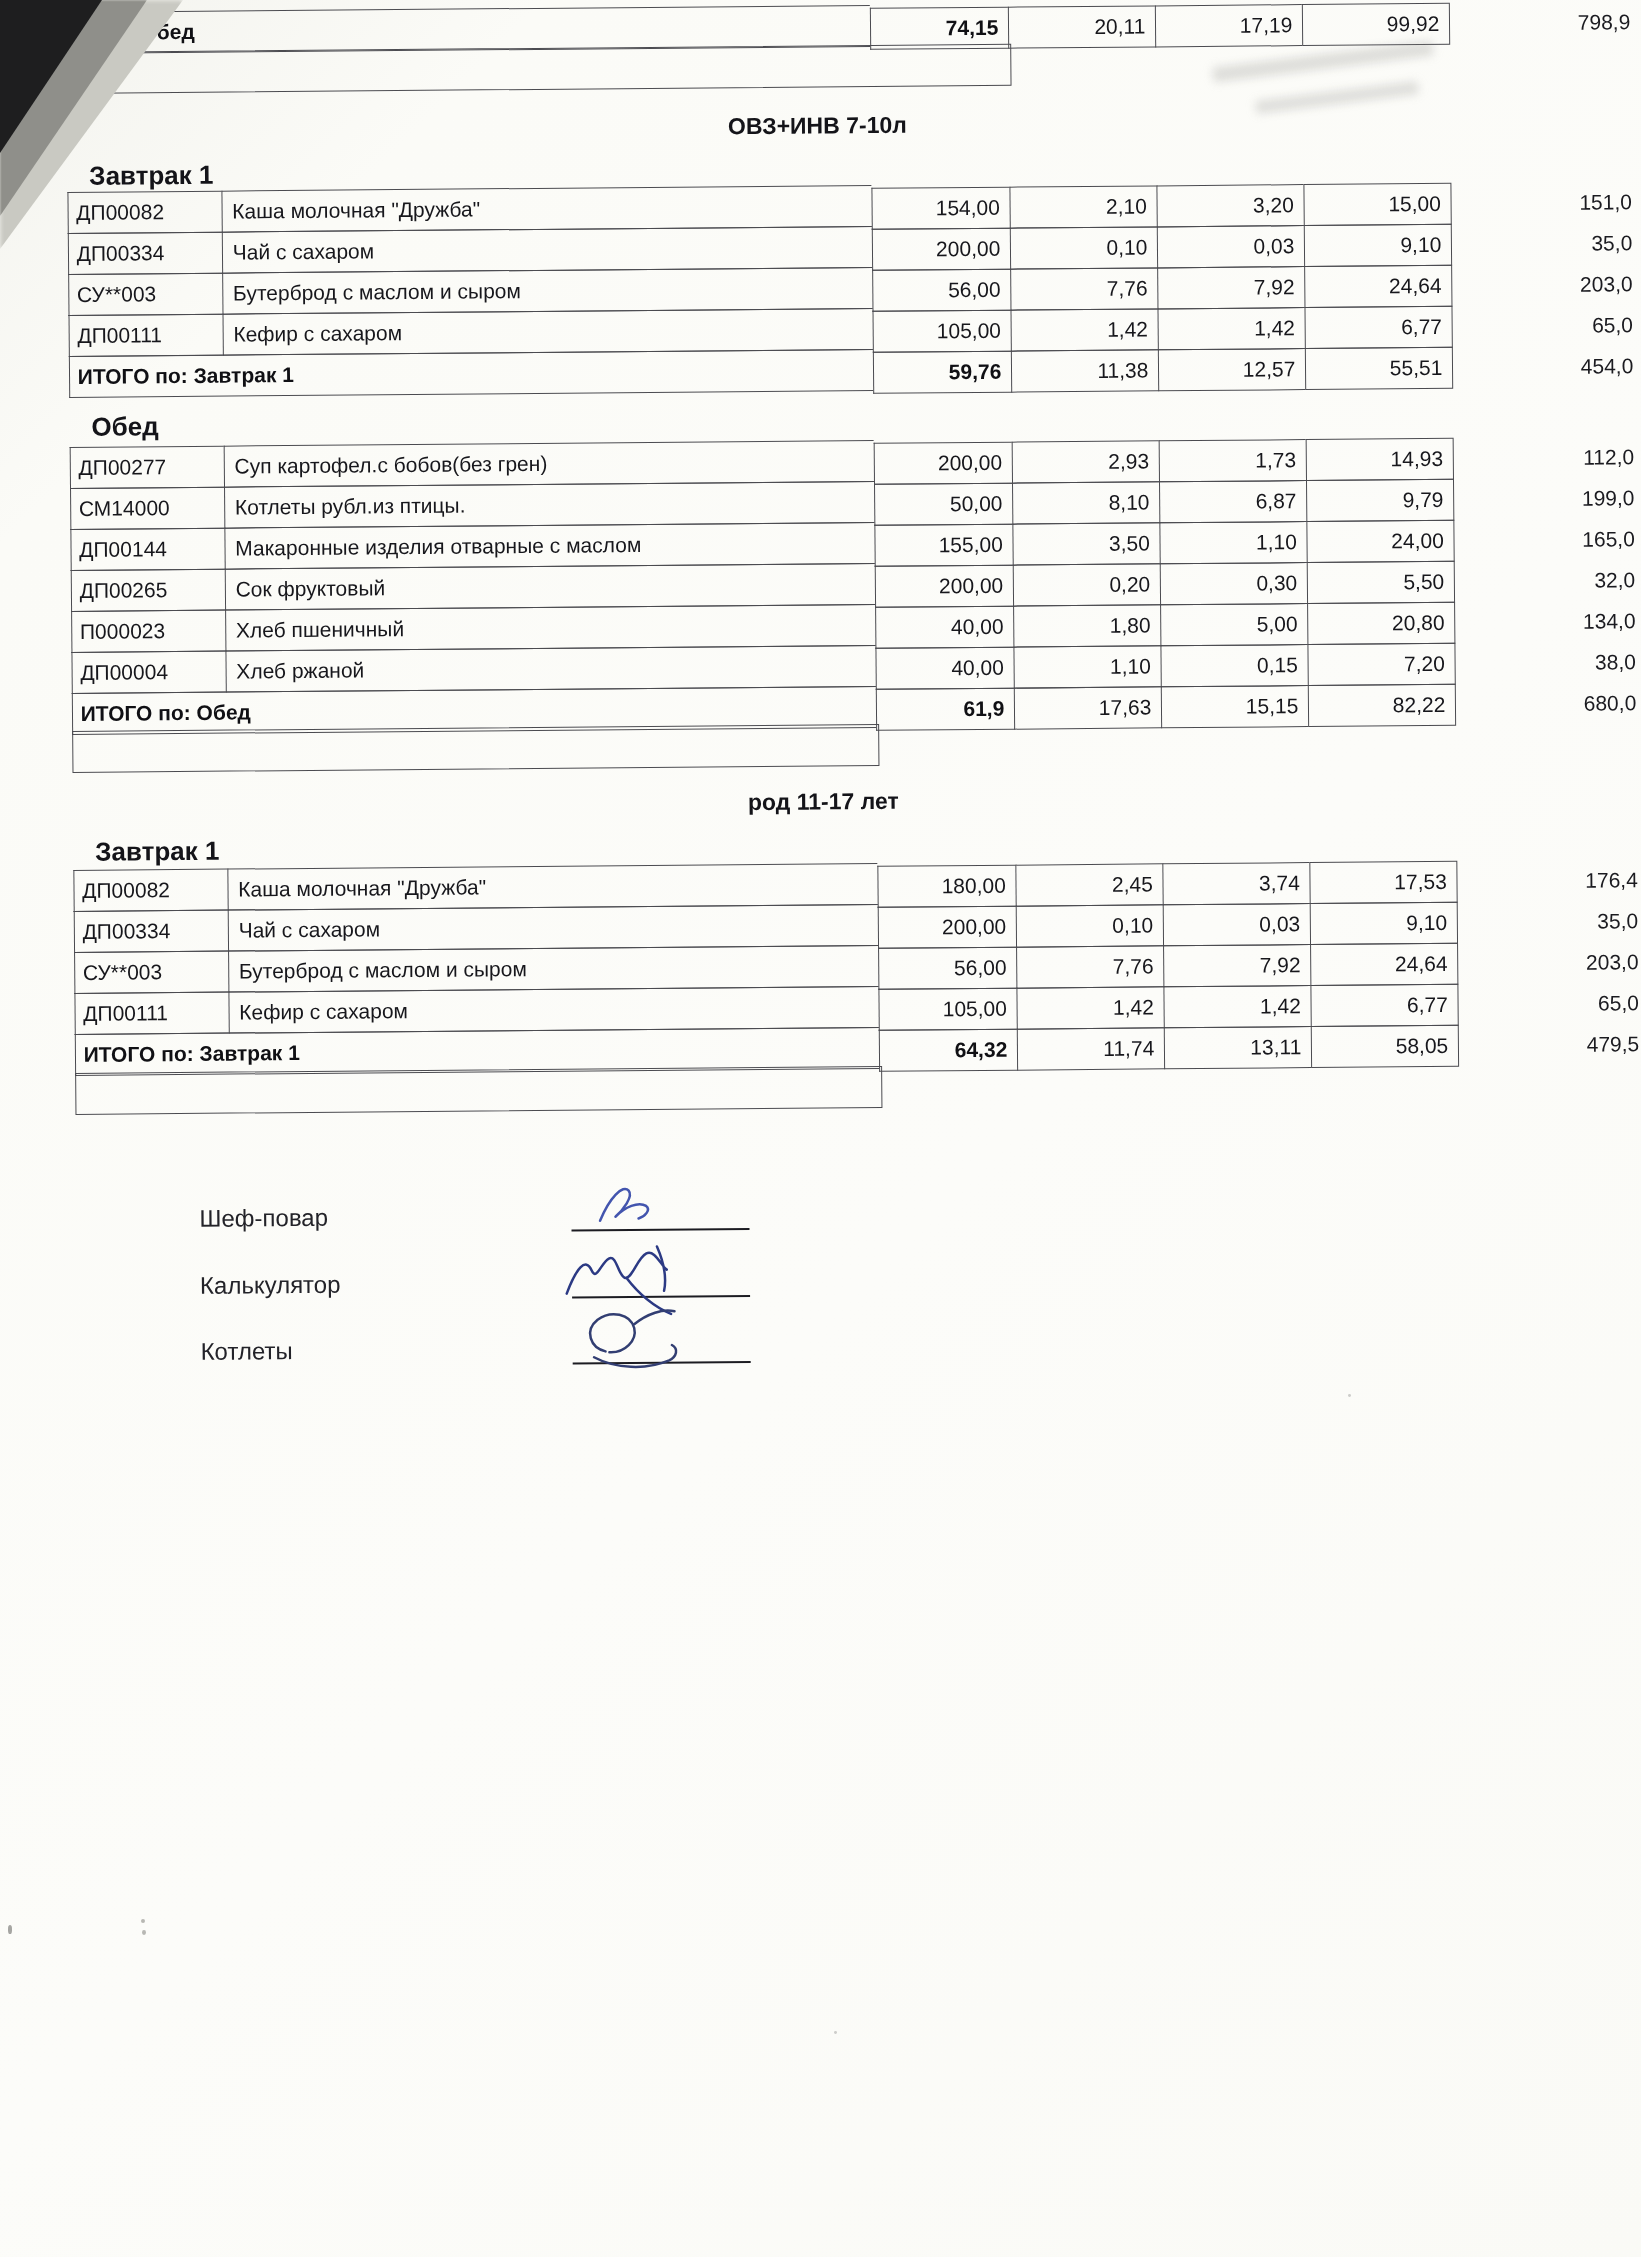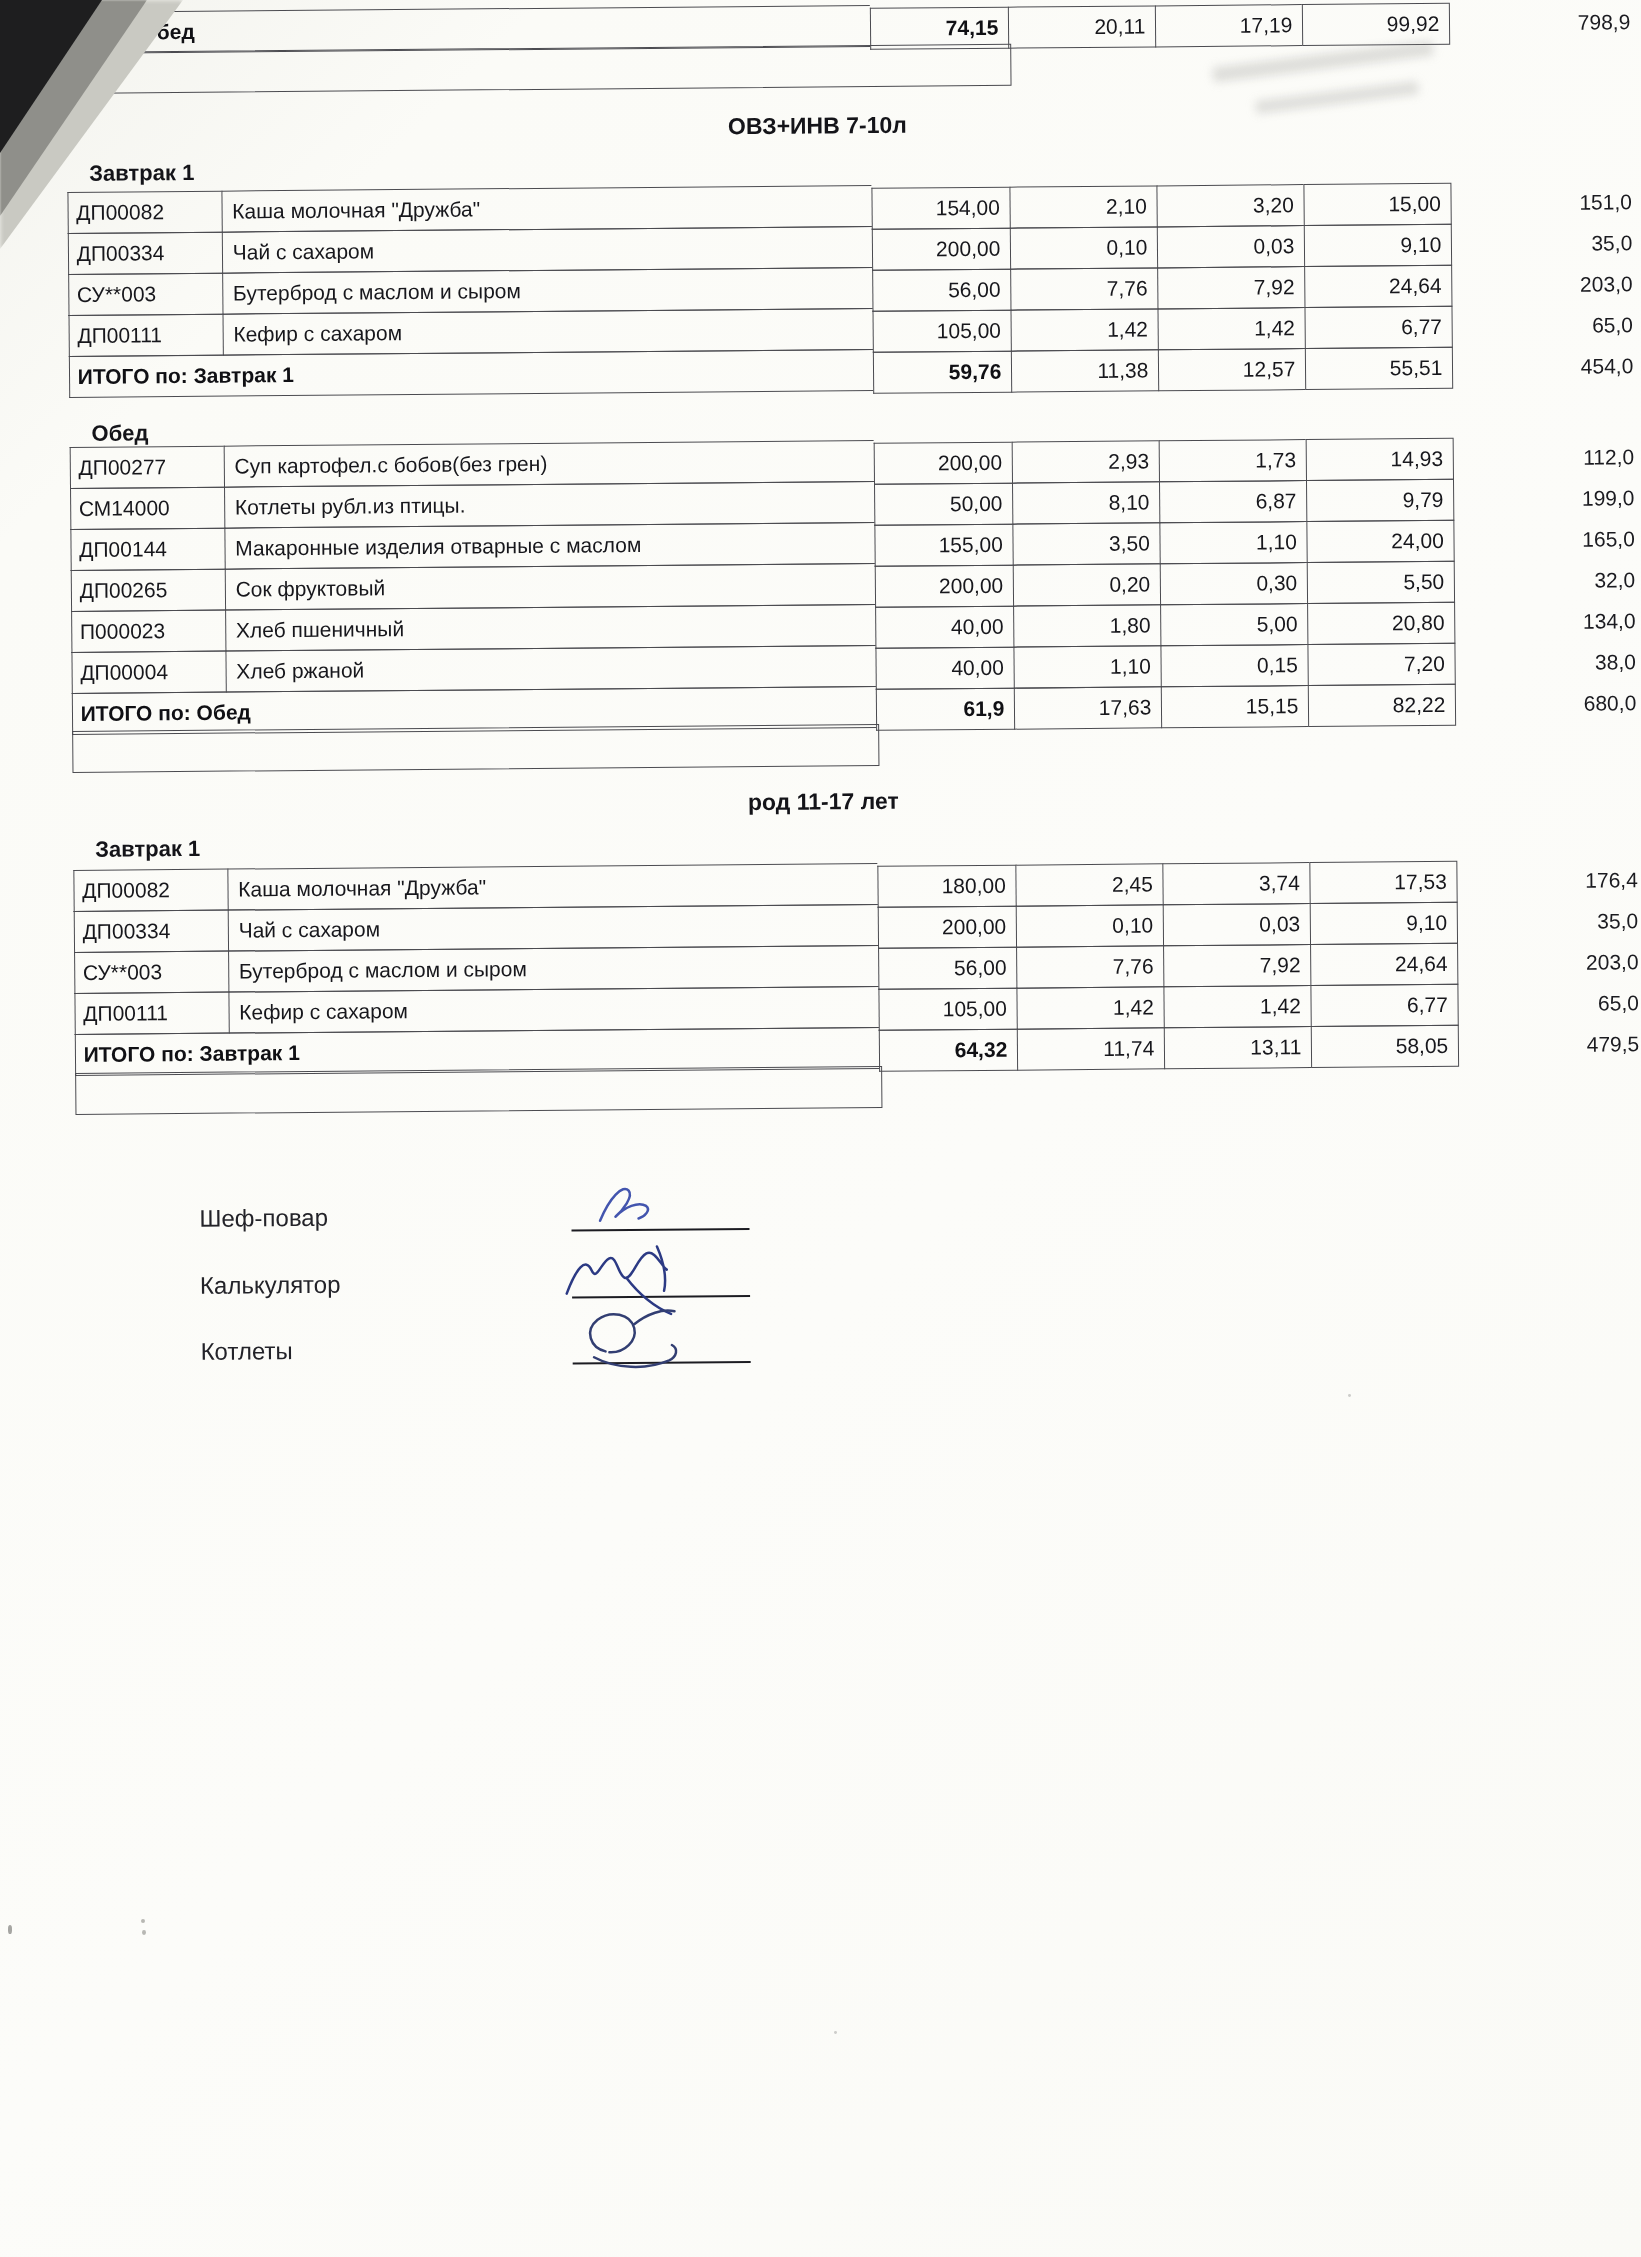--- a/index.html
+++ b/index.html
@@ -48,21 +48,21 @@
     overflow:hidden;white-space:nowrap;color:#1b1b20;
   }
   .total-label{grid-column:1 / 3;font-weight:bold;padding-left:7.7px;color:#101014;}
   .bold{font-weight:bold;color:#101014;}
   .strip{position:absolute;left:70px;height:40px;border:1px solid #4b4b50;}
   
   .center-title{
     position:absolute;left:0;width:1641px;text-align:center;
     font-size:23px;font-weight:bold;color:#141419;
   }
-  .group-heading{position:absolute;left:92px;font-size:22px;font-weight:bold;color:#141419;text-align:center;}
+  .group-heading{position:absolute;left:92px;font-size:26px;font-weight:bold;color:#141419;text-align:center;}
   
   .sig-label{position:absolute;left:193px;font-size:24px;color:#232329;}
   .sig-line{position:absolute;left:565px;width:178px;height:1.9px;background:#1c1c22;}
   .sig{position:absolute;}
   .sig path{fill:none;stroke-width:2.6;stroke-linecap:round;stroke-linejoin:round;}
   
   .fold-halo{
     position:absolute;left:0;top:0;width:183px;height:249px;
     background:#c9c9c2;clip-path:polygon(0 0,100% 0,0 100%);
     filter:blur(1.9px);
@@ -143,21 +143,21 @@
       <div class="row">
         <div class="cell total-label">ИТОГО по: Завтрак 1</div>
         <div class="cell c-num bold">59,76</div>
         <div class="cell c-num">11,38</div>
         <div class="cell c-num">12,57</div>
         <div class="cell c-num last">55,51</div>
         <div class="c-tail">454,0</div>
       </div>
     </div>
 
-    <div class="group-heading" style="top:405px;margin-top:9px;">Обед</div>
+    <div class="group-heading" style="top:405px;">Обед</div>
     <div class="tbl" style="top:440px;">
       <div class="row">
         <div class="cell c-code">ДП00277</div>
         <div class="cell c-name">Суп картофел.с бобов(без грен)</div>
         <div class="cell c-num">200,00</div>
         <div class="cell c-num">2,93</div>
         <div class="cell c-num">1,73</div>
         <div class="cell c-num last">14,93</div>
         <div class="c-tail">112,0</div>
       </div>

